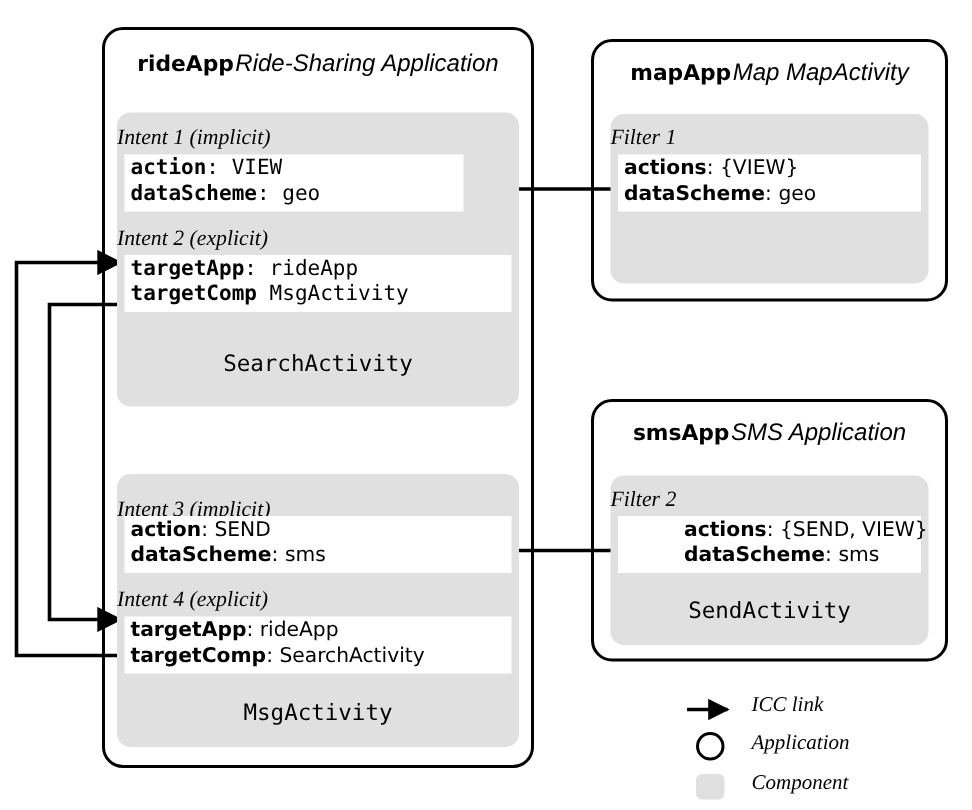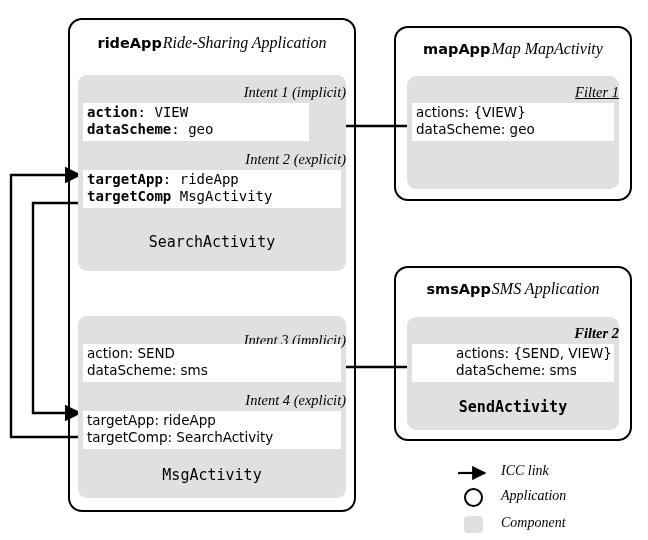--- a/index.html
+++ b/index.html
@@ -32,21 +32,21 @@
     white-space: nowrap;
     font-size: 15px;
     color: #000;
   }
   .app-title .app-id {
     font-family: "DejaVu Sans", sans-serif;
     font-weight: bold;
     font-size: 14.5px;
   }
   .app-title .app-desc {
-    font-family: Liberation Serif, serif;
+    font-family: Liberation Sans, sans-serif;
     font-style: italic;
     font-size: 16px;
     margin-left: 1px;
   }
 
   
   .component {
     position: absolute;
     background: #e0e0e0;
     border-radius: 9px;
@@ -61,21 +61,21 @@
     font-size: 15px;
     color: #000;
     white-space: nowrap;
   }
 
   
   .iblock-caption {
     position: absolute;
     left: 0;
     right: 0;
-    text-align: right;
+    text-align: left;
     font-family: "Liberation Serif", serif;
     font-style: italic;
     font-size: 14.5px;
     color: #000;
     white-space: nowrap;
   }
 
   
   .panel {
     position: absolute;
@@ -95,21 +95,21 @@
   }
   .mono .row .k {
     font-weight: bold;
   }
   
   .sans .row {
     font-family: "DejaVu Sans", sans-serif;
     font-size: 13.5px;
   }
   .sans .row .k {
-    font-weight: normal;
+    font-weight: bold;
   }
 
   
   #links {
     position: absolute;
     left: 0;
     top: 0;
     width: 648px;
     height: 540px;
     pointer-events: none;
@@ -243,52 +243,52 @@
     <div class="component-name" style="top:150px;">MsgActivity</div>
   </div>
 
   <div class="app-box" style="left:394px; top:26px; width:238px; height:175px;">
     <div class="app-title" style="top:12px;">
       <span class="app-id">mapApp</span><span class="app-desc">Map MapActivity</span>
     </div>
   </div>
 
   <div class="component" style="left:407px; top:76px; width:212px; height:113px;">
-    <div class="iblock-caption" style="top:8px;text-decoration:underline;">Filter 1</div>
+    <div class="iblock-caption" style="top:8px;">Filter 1</div>
     <div class="panel sans" style="left:5px; top:27px; width:202px; height:38px;">
       <div class="row">
         <span class="k">actions</span><span>:</span>
         <span>{VIEW}</span>
       </div>
       <div class="row">
         <span class="k">dataScheme</span><span>:</span>
         <span>geo</span>
       </div>
     </div>
   </div>
 
   <div class="app-box" style="left:394px; top:266px; width:238px; height:175px;">
     <div class="app-title" style="top:12px;">
       <span class="app-id">smsApp</span><span class="app-desc">SMS Application</span>
     </div>
   </div>
 
   <div class="component" style="left:407px; top:317px; width:212px; height:113px;">
-    <div class="iblock-caption" style="top:8px;font-weight:bold;">Filter 2</div>
+    <div class="iblock-caption" style="top:8px;">Filter 2</div>
     <div class="panel sans" style="left:5px; top:27px; width:202px; height:38px;padding-left:44px;">
       <div class="row">
         <span class="k">actions</span><span>:</span>
         <span>{SEND, VIEW}</span>
       </div>
       <div class="row">
         <span class="k">dataScheme</span><span>:</span>
         <span>sms</span>
       </div>
     </div>
-    <div class="component-name" style="top:81px;font-weight:bold;">SendActivity</div>
+    <div class="component-name" style="top:81px;">SendActivity</div>
   </div>
 
   <div class="legend" style="left:455px; top:462px; width:180px; height:78px;">
 
     <div class="legend-row" style="left:0; top:25px; width:180px;">
       <div class="legend-icon">
         <div class="legend-circle"></div>
       </div>
       <div class="legend-label">Application</div>
     </div>

